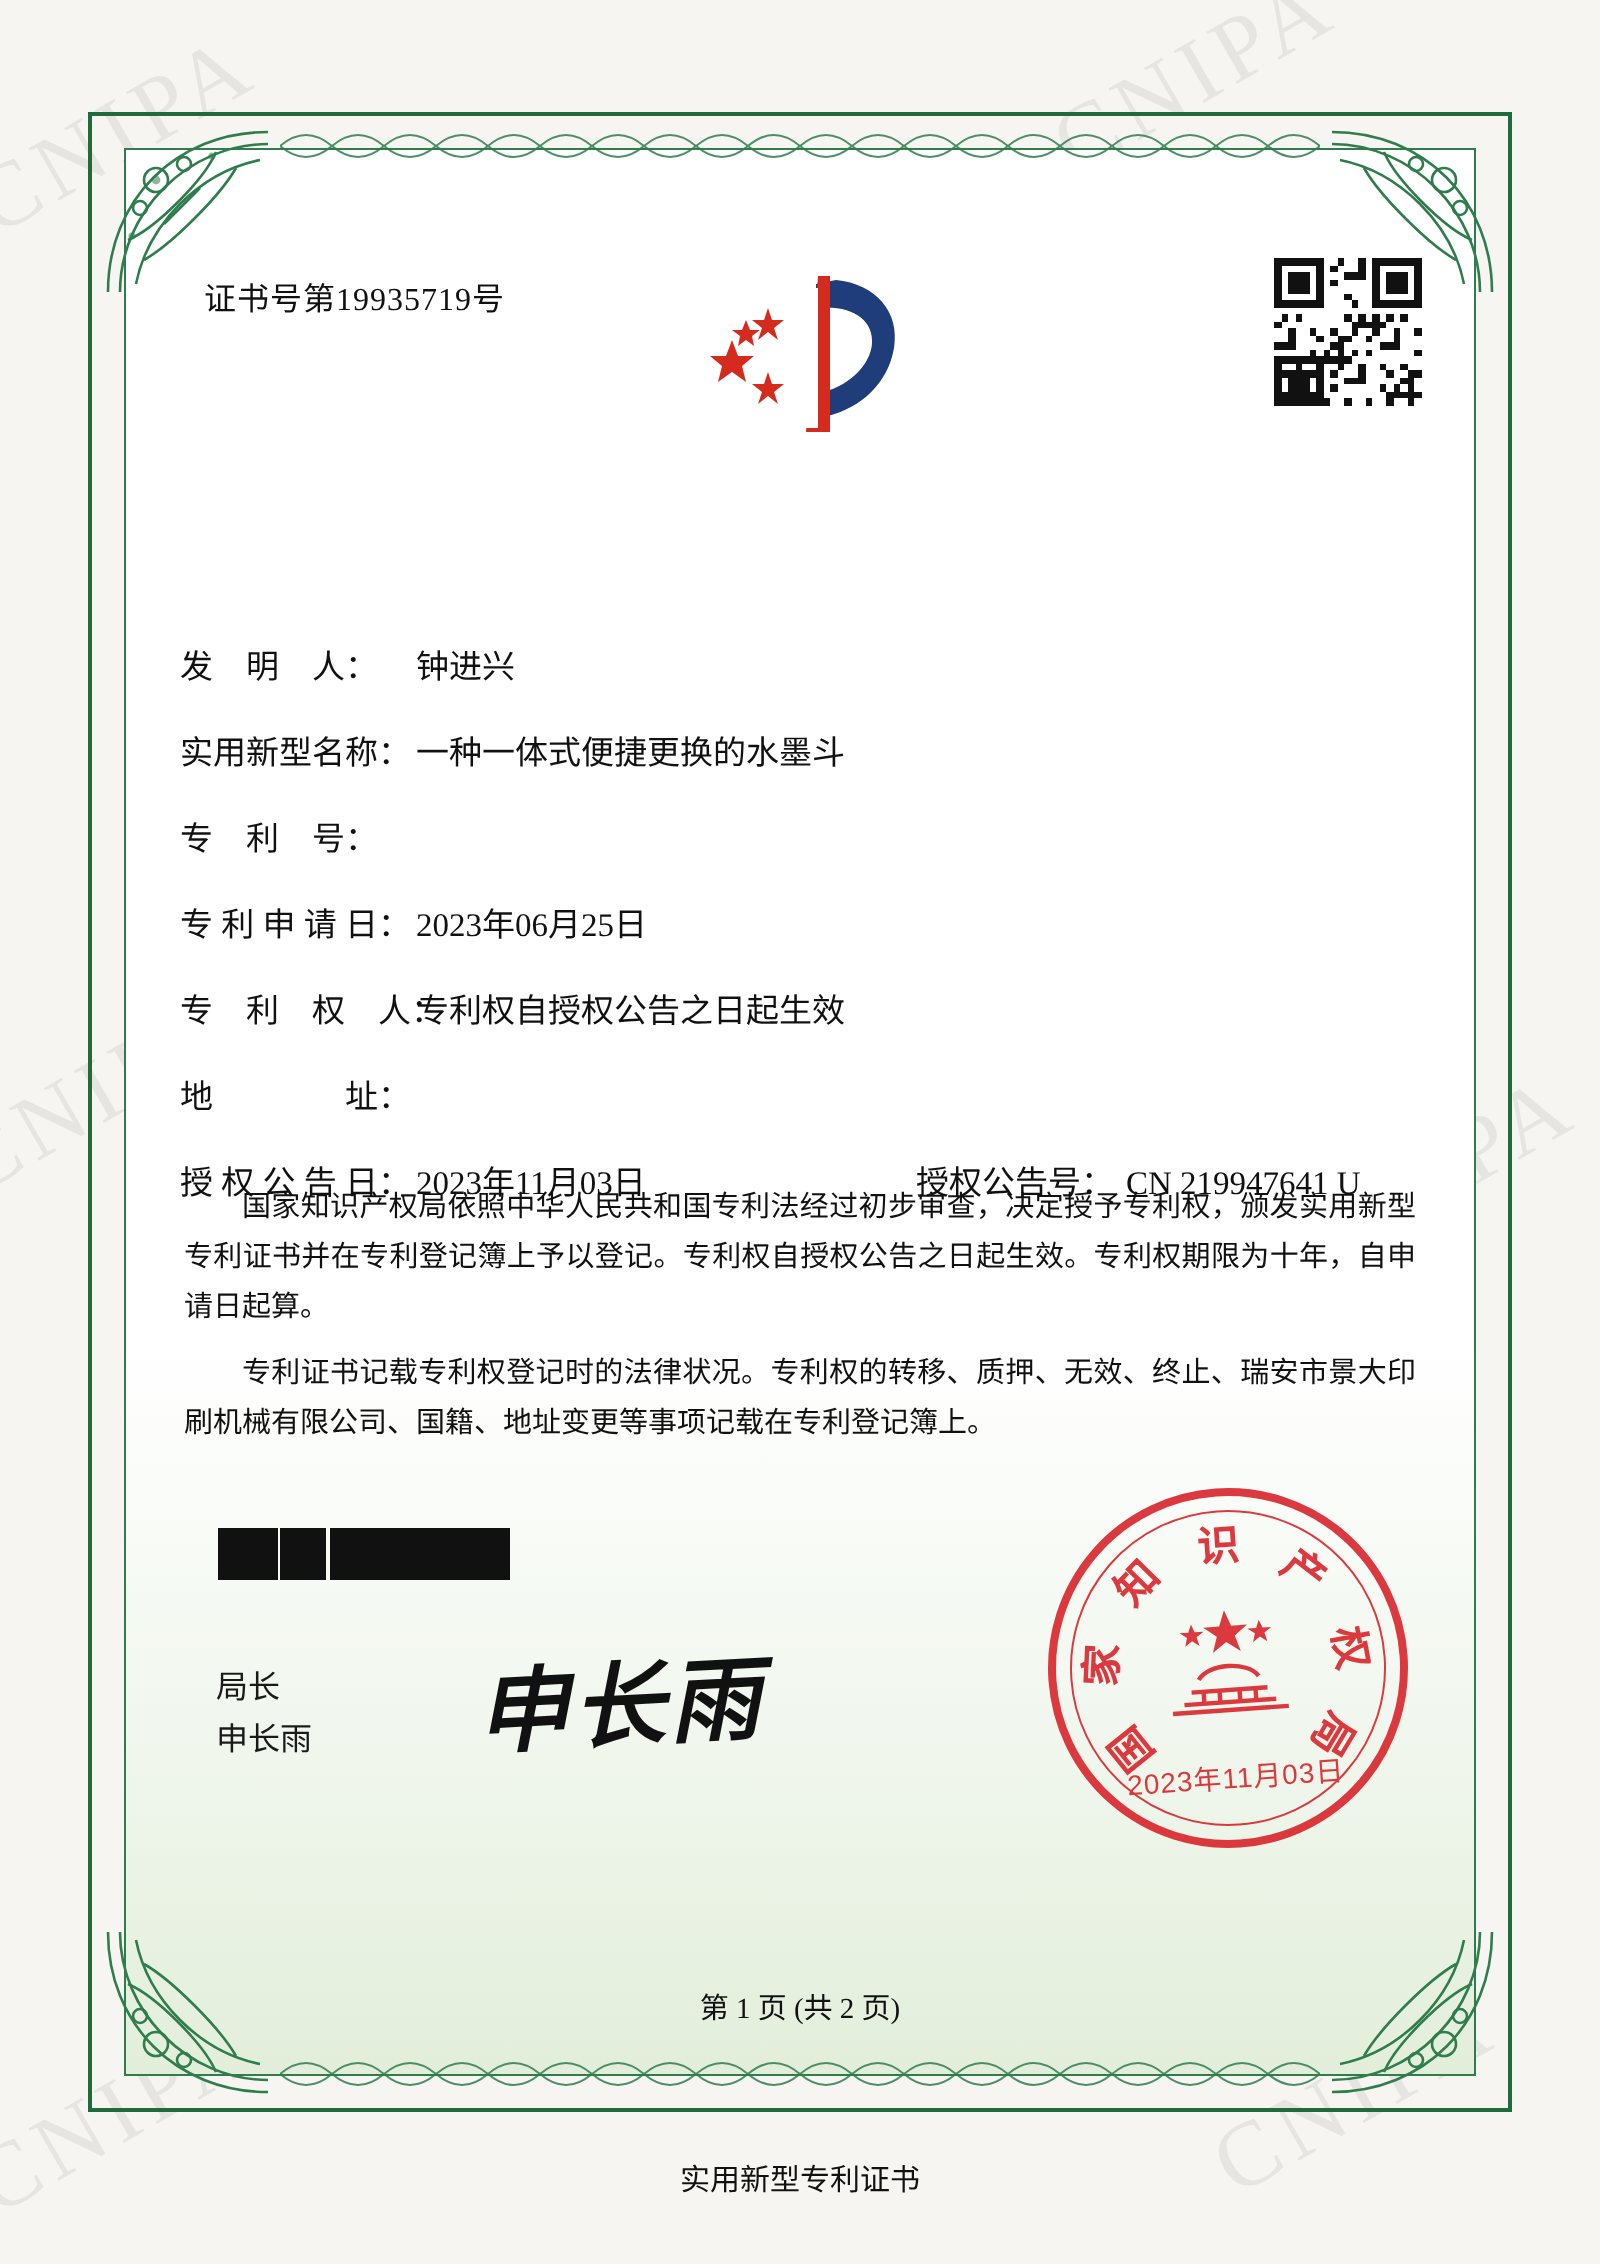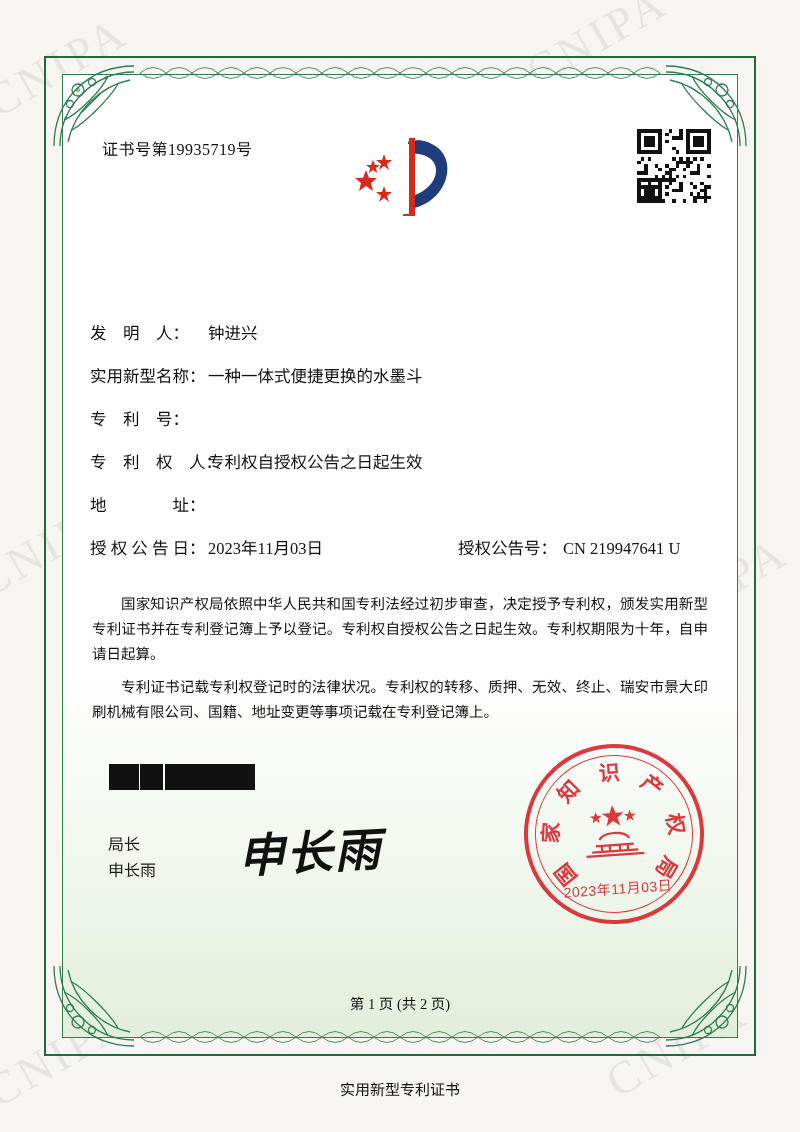--- a/index.html
+++ b/index.html
@@ -828,20 +828,24 @@
         <div class="f-value">钟进兴</div>
       </div>
       <div class="field">
         <div class="f-label">实用新型名称：</div>
         <div class="f-value">一种一体式便捷更换的水墨斗</div>
       </div>
       <div class="field">
         <div class="f-label">专　利　号：</div>
       </div>
       <div class="field">
+        <div class="f-label">专 利 申 请 日：</div>
+        <div class="f-value">2023年06月25日</div>
+      </div>
+      <div class="field">
         <div class="f-label">专　利　权　人：</div>
         <div class="f-value">专利权自授权公告之日起生效</div>
       </div>
       <div class="field">
         <div class="f-label">地　　　　址：</div>
       </div>
       <div class="field inline-two">
         <div class="f-label">授 权 公 告 日：</div>
         <div class="f-value">2023年11月03日</div>
         <div class="f-label2">授权公告号：</div>

